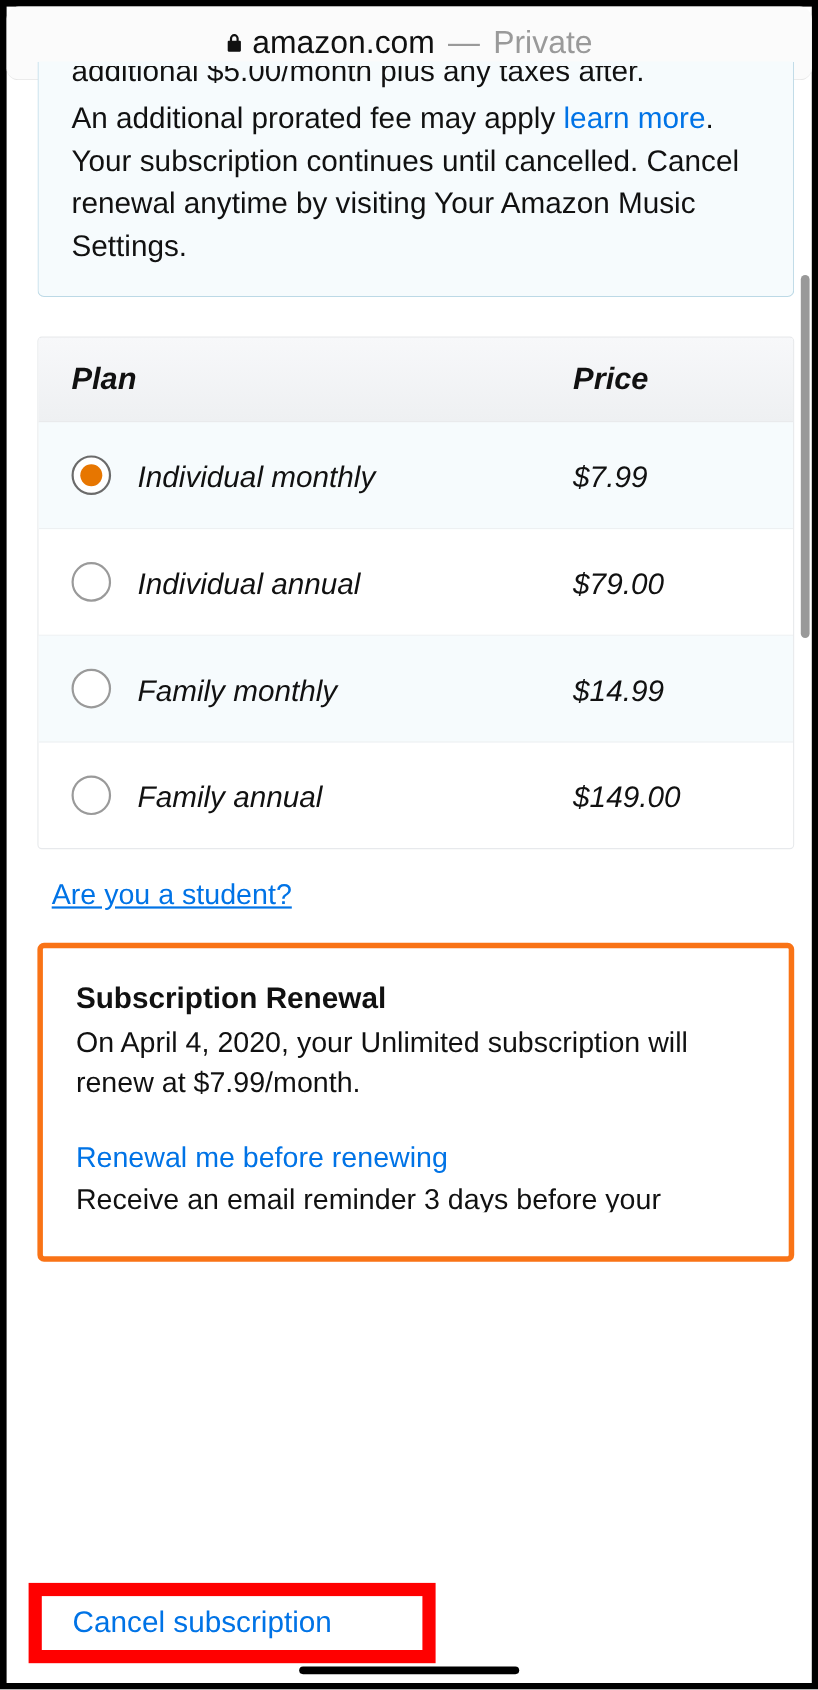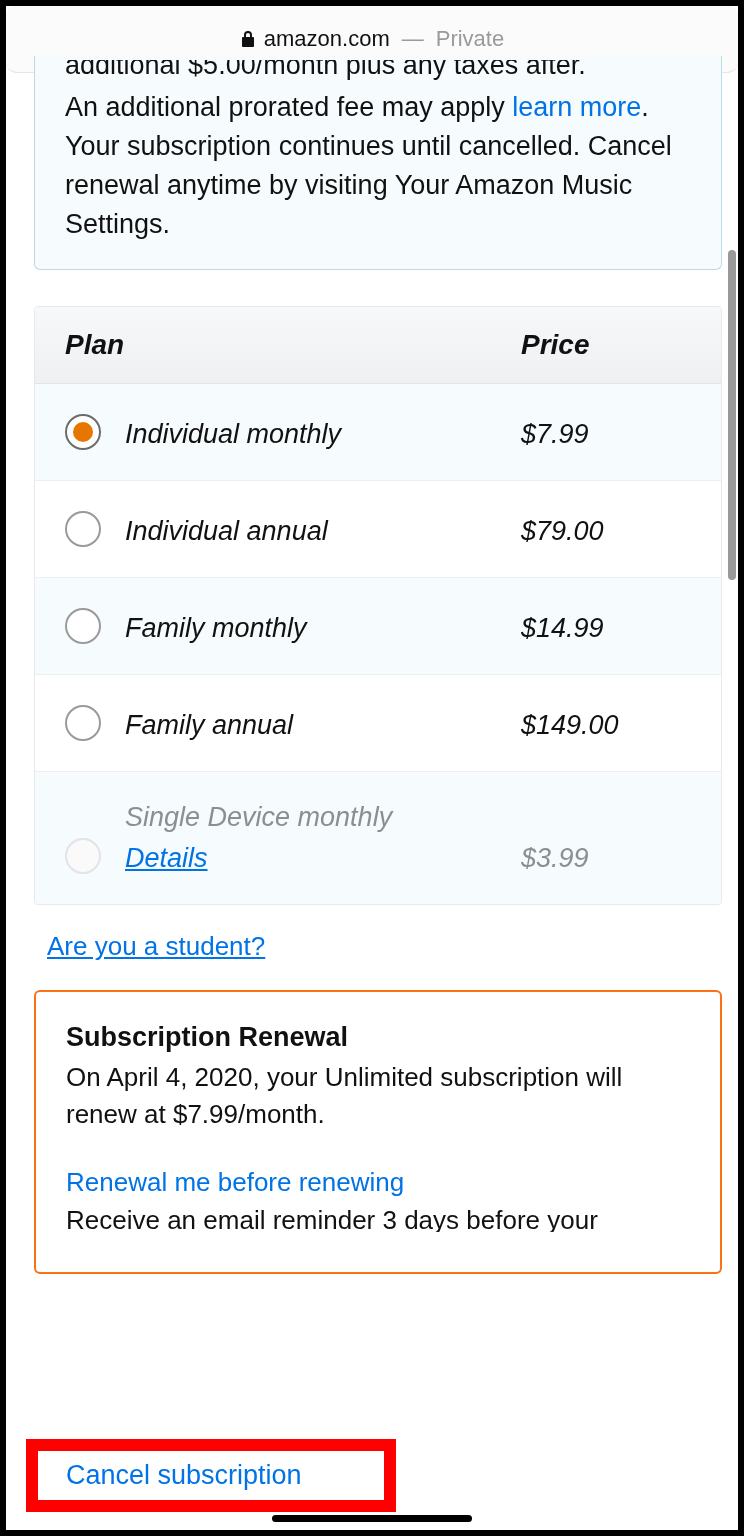--- a/index.html
+++ b/index.html
@@ -8,21 +8,21 @@
 
   
   .address-bar {
     height: 67px;
     display: flex;
     align-items: center;
     justify-content: center;
     border-bottom: 1px solid #e6e6e6;
     background: #fbfbfb;
     gap: 8px;
-    font-size: 22px;
+    font-size: 29px;
     border-radius: 11px;
   }
   .address-bar .lock { width: 16px; height: 20px; display: inline-flex; align-items: center; justify-content: center; }
   .address-bar .domain { color: #111; font-weight: 500; }
   .address-bar .dash { color: #9a9a9a; margin: 0 4px; }
   .address-bar .private { color: #9a9a9a; }
 
   
   .content { position: absolute; top: 50px; left: 0; right: 0; bottom: 0; padding: 0 16px 40px 28px; }
 
@@ -59,21 +59,21 @@
   .radio.selected { border-color: #6b6b6b; }
   .radio.selected .dot { width: 20px; height: 20px; background: #e77600; border-radius: 50%; }
   .radio.disabled { border-color: #e2e4e7; background:#fafafa; }
 
   .plan-row.disabled .label-wrap, .plan-row.disabled .price-wrap { color: #8a8f94; }
 
   .details-link { display:block; color:#0073e6; font-size:27px; margin-top:10px; }
 
   .student-link { display:block; color:#0073e6; font-size:26px; margin: 26px 0 0 13px; }
 
-  .renewal-box { margin-top: 28px; border:2px solid #f97316; border-radius:6px; padding: 30px 30px 40px 30px; }
+  .renewal-box { margin-top: 28px; border:5px solid #f97316; border-radius:6px; padding: 30px 30px 40px 30px; }
   .renewal-box h3 { font-size: 27px; font-weight: 700; color:#111; margin-bottom: 6px; }
   .renewal-box p { font-size: 26px; line-height: 1.45; color:#111; }
   .renewal-box .spacer { height: 30px; }
   .renewal-box .clipped-bottom { height: 30px; overflow:hidden; }
 
   .cancel-highlight { position:absolute; left: 20px; bottom: 18px; width: 370px; height: 73px; border: 12px solid #ff0000; background: #fff; display:flex; align-items:center; padding-left: 28px; }
   .cancel-highlight a { color:#0073e6; font-size:27px; text-decoration:none; }
 
   .home-indicator { position:absolute; left:50%; transform:translateX(-50%); bottom:8px; width:200px; height:7px; background:#000; border-radius:4px; }
 </style>
@@ -140,30 +140,20 @@
       </div>
 
       <div class="plan-row">
         <div class="radio-wrap">
             <span class="radio"></span>
           </div>
         <div class="label-wrap">Family annual</div>
         <div class="price-wrap">$149.00</div>
       </div>
 
-      <div class="plan-row alt disabled">
-        <div class="radio-wrap">
-            <span class="radio disabled"></span>
-          </div>
-        <div class="label-wrap">
-          <span>Single Device monthly</span>
-          <a href="#" class="details-link">Details</a>
-        </div>
-        <div class="price-wrap">$3.99</div>
-      </div>
     </div>
 
     <a href="#" class="student-link">Are you a student?</a>
 
     <div class="renewal-box">
       <h3>Subscription Renewal</h3>
       <p>On April 4, 2020, your Unlimited subscription will renew at $7.99/month.</p>
       <div class="spacer"></div>
       <p><a href="#" class="link">Renewal me before renewing</a></p>
       <p class="clipped-bottom"><span>Receive an email reminder 3 days before your renewal date</span></p>

